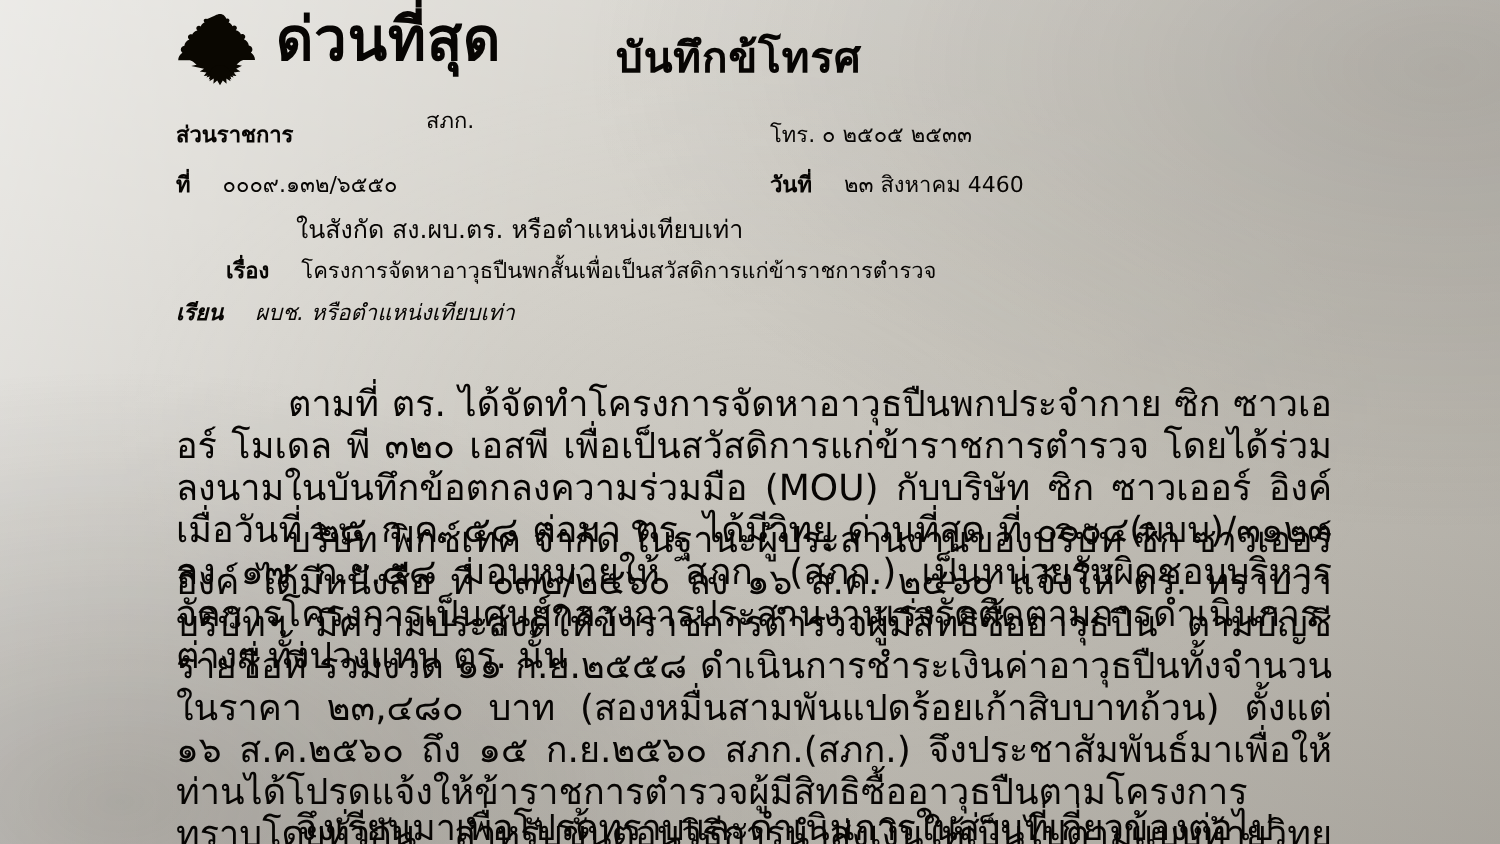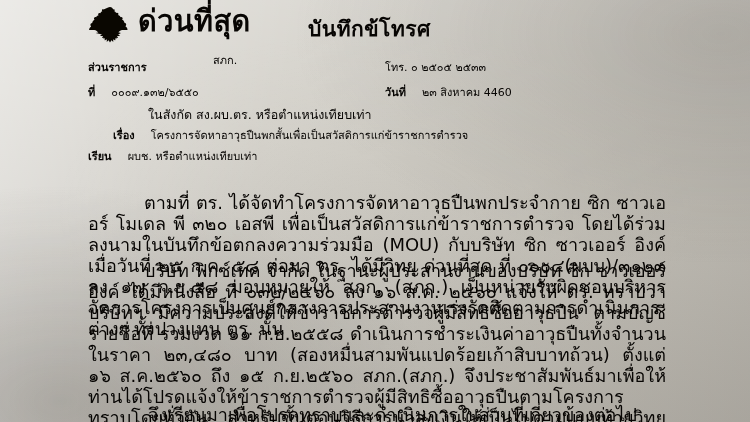--- a/index.html
+++ b/index.html
@@ -84,21 +84,21 @@
   .lbl { font-weight: 700; }
   .dots { letter-spacing: 1px; }
 
   .r-gov   { left: 88px;  top: 58px; }
   .r-div   { left: 213px; top: 51px; }
   .r-tel   { left: 385px; top: 58px; }
   .r-no    { left: 88px;  top: 83px; }
   .r-date  { left: 385px; top: 83px; }
   .r-unit  { left: 148px; top: 105px; font-size: 12.5px; }
   .r-subj  { left: 73px;  top: 126px; margin-left: 40px; }
-  .r-to    { left: 88px;  top: 147px; }
+  .r-to    { left: 88px;  top: 147px; font-style: italic; }
   .r-cc    { left: 128px; top: 168px; font-size: 12.5px; }
 
   
   .para {
     position: absolute;
     left: 88px;
     width: 578px;
     font-size: 18px;
     line-height: 21px;
     text-align: justify;

